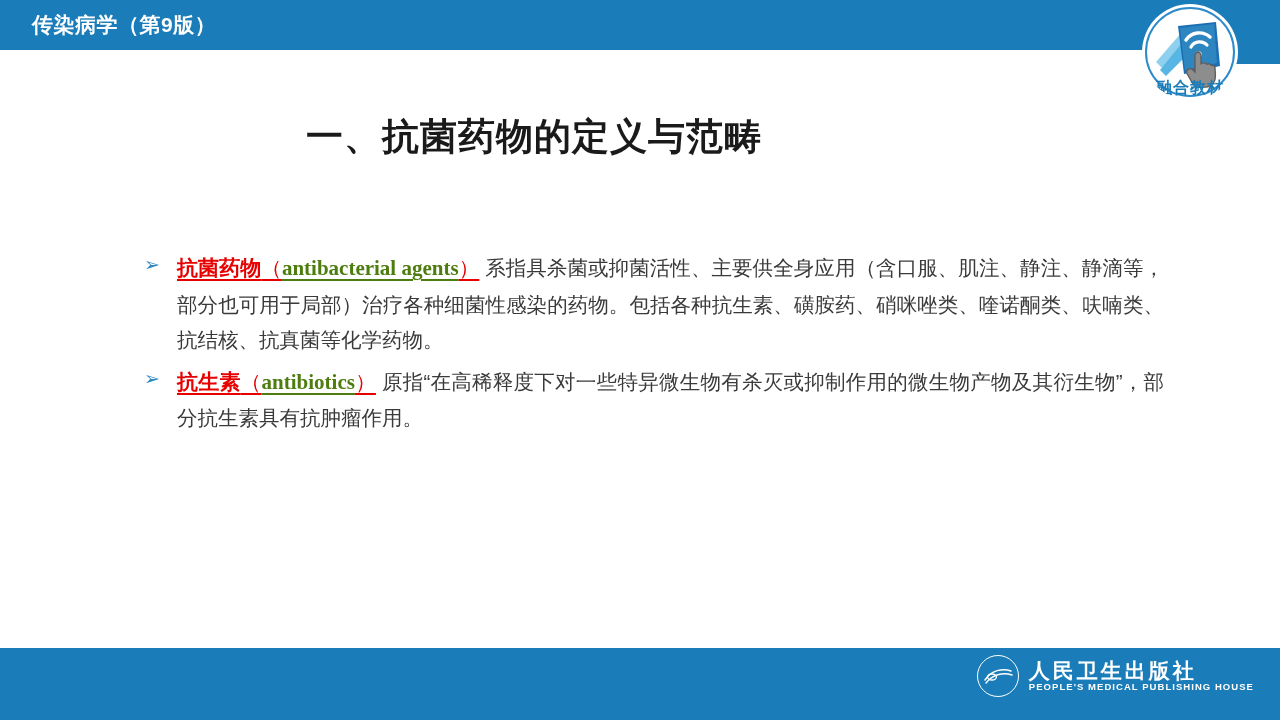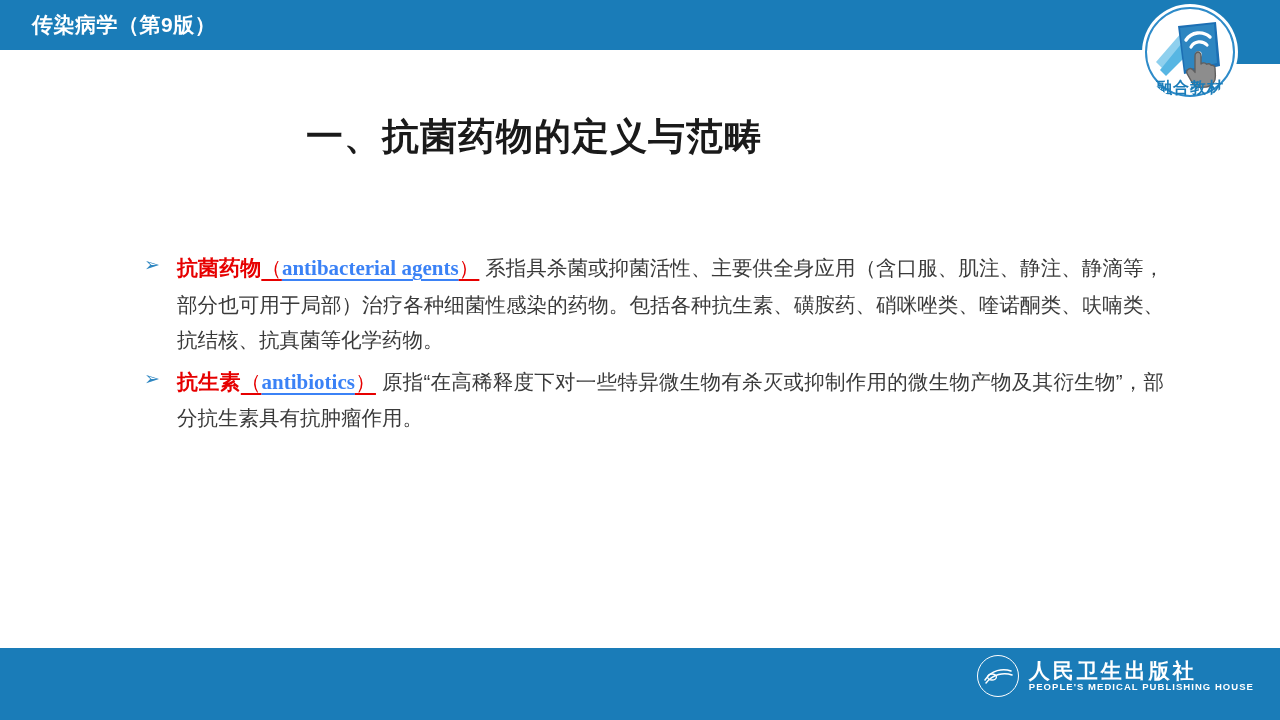--- a/index.html
+++ b/index.html
@@ -123,25 +123,26 @@
   .para {
     font-size: 20.5px;
     line-height: 35.5px;
     color: #3a3a3a;
     text-align: justify;
     text-justify: inter-ideograph;
   }
   .term-cn {
     color: #E60000;
     font-weight: bold;
+    text-decoration: underline;
     text-underline-offset: 4px;
     font-size: 21px;
   }
   .term-en {
-    color: #3b82f6;
+    color: #4d7c0f;
     font-weight: bold;
     text-decoration: underline;
     text-underline-offset: 4px;
     font-family: "Liberation Serif", "DejaVu Serif", serif;
     font-size: 21px;
   }
   .term-gap {
     text-decoration: underline;
     text-underline-offset: 4px;
     color: #E60000;

